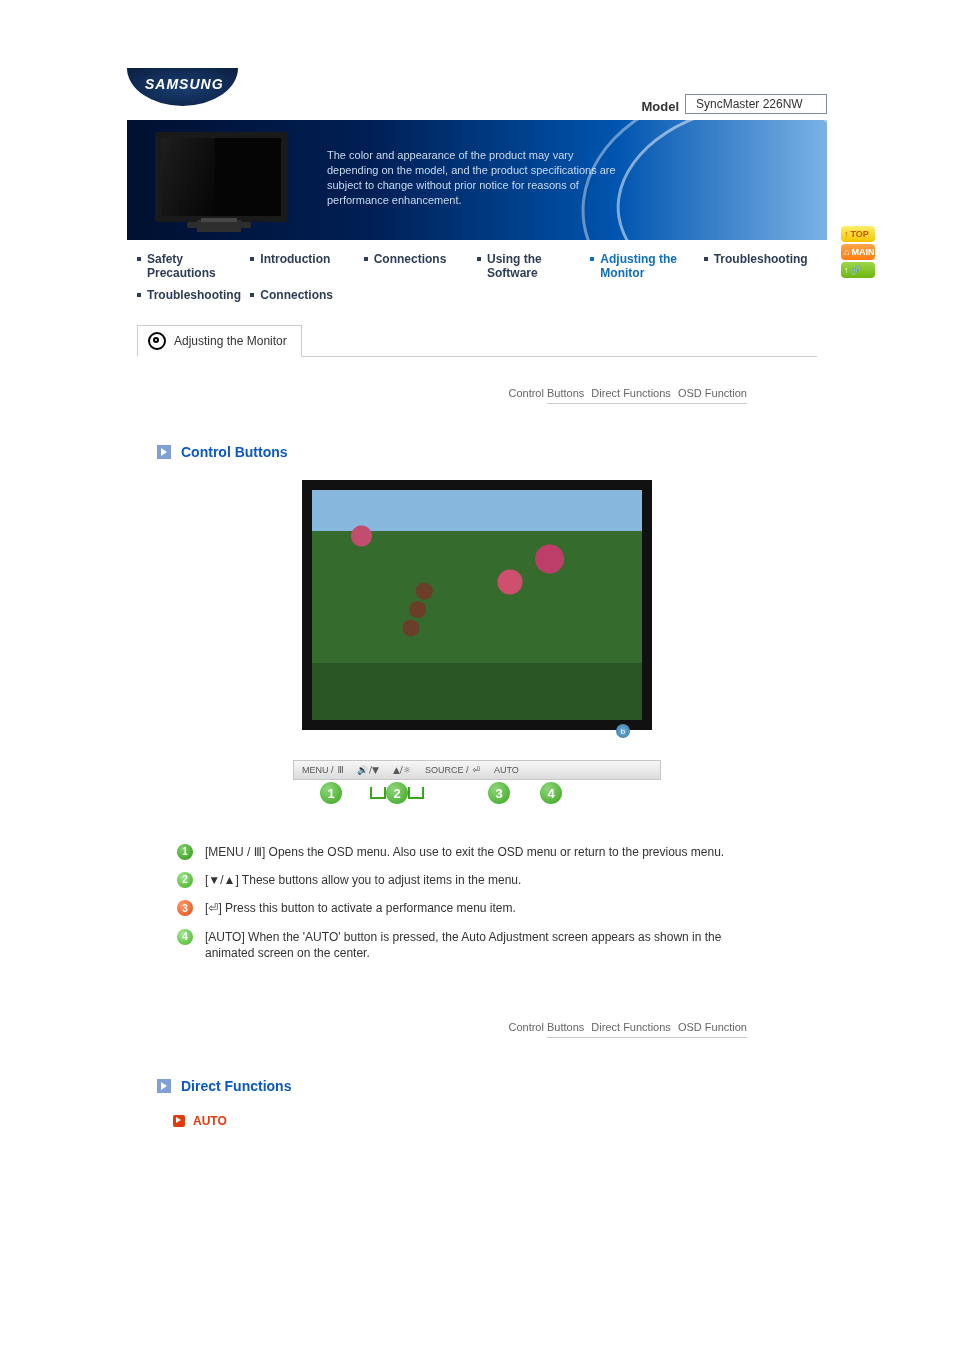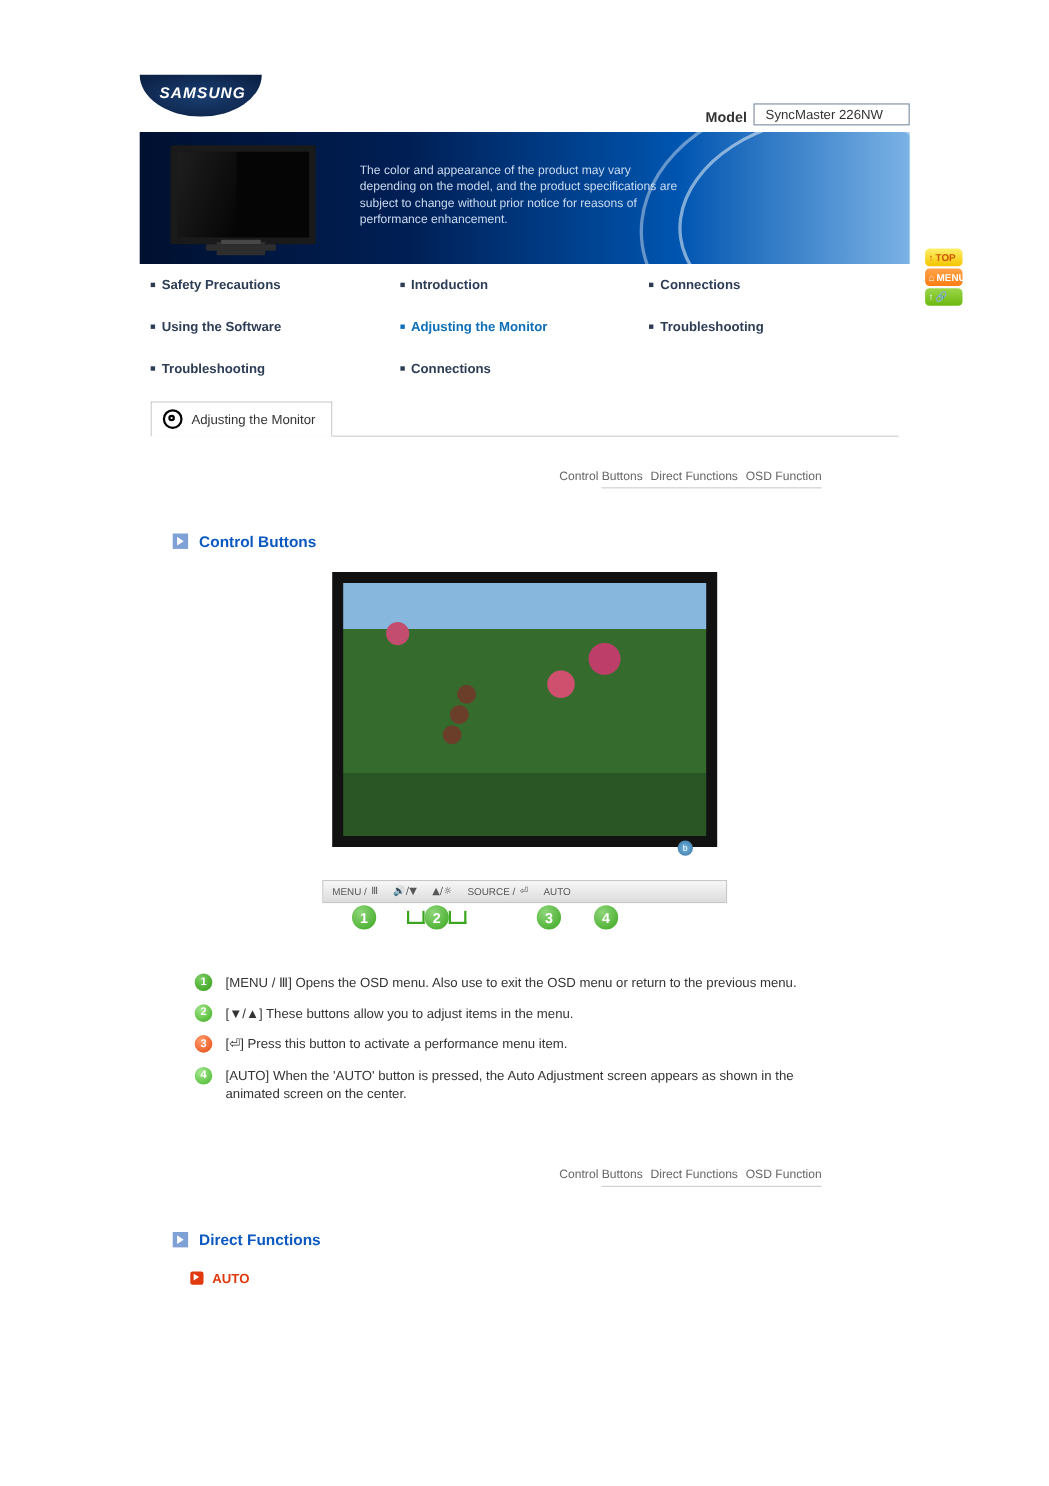--- a/index.html
+++ b/index.html
@@ -102,22 +102,22 @@
     border-radius:50%;
     transform: rotate(-8deg);
   }
   .banner .sweep.inner {
     right:-55px; top:-15px; width:260px; height:180px;
     border-color: rgba(255,255,255,0.5);
   }
 
   .nav {
     display: grid;
-    grid-template-columns: repeat(3, 1fr);
-    row-gap: 24px;
+    grid-template-columns: repeat(6, 1fr);
+    row-gap: 8px;
     padding: 12px 10px 16px 10px;
   }
   .nav a {
     color: #2d3d55;
     font-size: 12px;
     font-weight: bold;
     text-decoration: none;
     position: relative;
     padding-left: 10px;
   }
@@ -315,21 +315,21 @@
     <span class="field">SyncMaster 226NW</span>
   </div>
 
   <div class="sidebtns">
     <div class="btn top">
       <span>↑</span>
       <span>TOP</span>
     </div>
     <div class="btn main">
       <span>⌂</span>
-      <span>MENU</span>
+      <span>MAIN</span>
     </div>
     <div class="btn link">
       <span>↑</span>
       <span>🔗</span>
     </div>
   </div>
 
   <div class="banner">
     <div class="monitor"></div>
     <div class="stand"></div>

